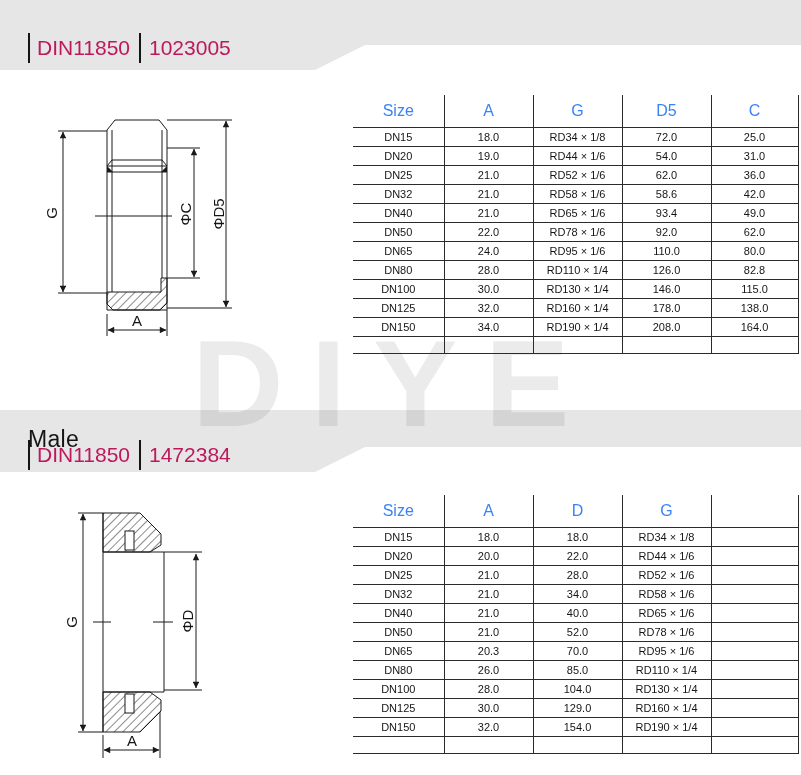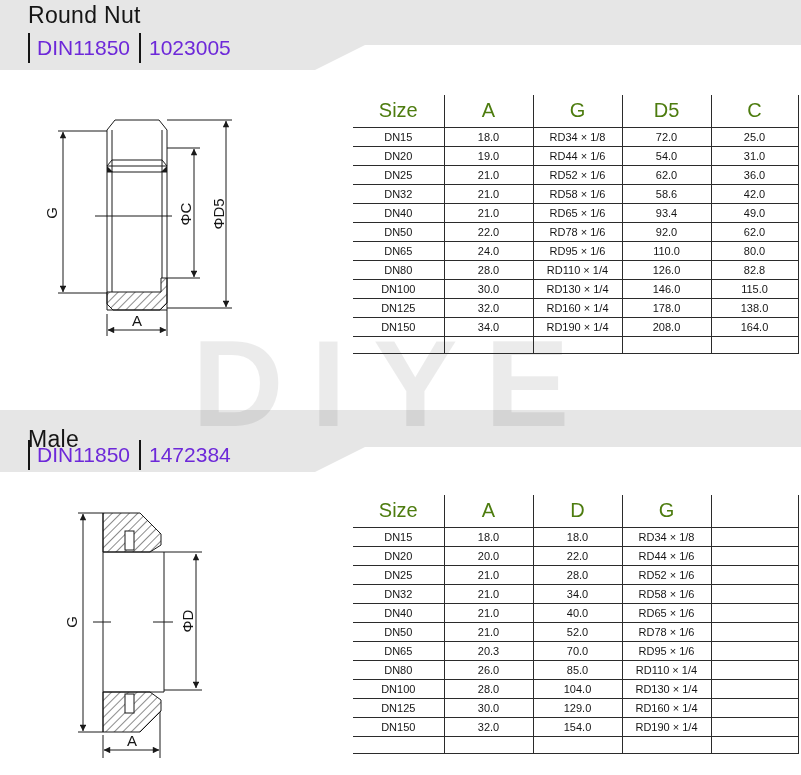--- a/index.html
+++ b/index.html
@@ -8,54 +8,53 @@
   .page { position:relative; width:801px; height:775px; background:#ffffff; overflow:hidden; color:#1a1a1a; }
 
   
   .banner { position:absolute; left:0; width:801px; background:#e6e6e6; z-index:0; }
   .banner-1 { top:0; height:70px;
     clip-path:polygon(0 0,100% 0,100% 45px,365px 45px,315px 70px,0 70px); }
   .banner-2 { top:410px; height:62px;
     clip-path:polygon(0 0,100% 0,100% 37px,365px 37px,315px 62px,0 62px); }
   .section-title { position:absolute; left:28px; top:2px; font-size:23px; color:#151515; letter-spacing:0.3px; }
   .banner-2 .section-title { top:16px; }
-  .din-row { position:absolute; left:28px; top:33px; display:flex; align-items:center; height:30px; font-size:21px; color:#6d28d9; }
+  .din-row { position:absolute; left:28px; top:33px; display:flex; align-items:center; height:30px; font-size:21px; color:#be185d; }
   .banner-2 .din-row { top:30px; }
   .vbar { display:inline-block; width:2px; height:30px; background:#151515; }
   .din-std { margin:0 9px 0 7px; }
   .din-code { margin-left:8px; }
 
   
   .watermark { position:absolute; left:192px; top:338px; z-index:1;
     font-size:122px; line-height:92px; font-weight:700; letter-spacing:26px;
     color:rgba(0,0,0,0.078); transform:scaleX(1.04); transform-origin:left top; }
 
   
   table.spec { position:absolute; left:353px; width:445px; border-collapse:collapse; table-layout:fixed; z-index:2; background:transparent; }
   .table-1 { top:95px; }
   .table-2 { top:495px; }
   table.spec th, table.spec td { border-bottom:1px solid #2b2b2b; border-right:1px solid #2b2b2b; text-align:center; vertical-align:middle; padding:0; }
-  table.spec th { height:32px; font-size:20px; font-weight:400; color:#4d7c0f; }
+  table.spec th { height:32px; font-size:16px; font-weight:400; color:#3b82f6; }
   table.spec td { height:19px; font-size:11px; color:#151515; }
   table.spec tr.empty-row td { height:17px; }
   col.c1 { width:91px; } col.c2 { width:89px; } col.c3 { width:89px; } col.c4 { width:89px; } col.c5 { width:87px; }
 
   
   svg.drawing { position:absolute; z-index:2; overflow:visible; }
   .drawing-1 { left:40px; top:98px; }
   .drawing-2 { left:40px; top:500px; }
   svg.drawing text { font-family:"Liberation Sans", sans-serif; font-size:15px; fill:#151515; }
 </style>
 </head>
 <body>
 
 <div class="page">
 
   <div class="banner banner-1">
-    <div class="section-title">Round Nut</div>
     <div class="din-row">
       <span class="vbar"></span>
       <span class="din-std">DIN11850</span>
       <span class="vbar"></span>
       <span class="din-code">1023005</span>
     </div>
   </div>
 
   <div class="banner banner-2">
     <div class="section-title">Male</div>

